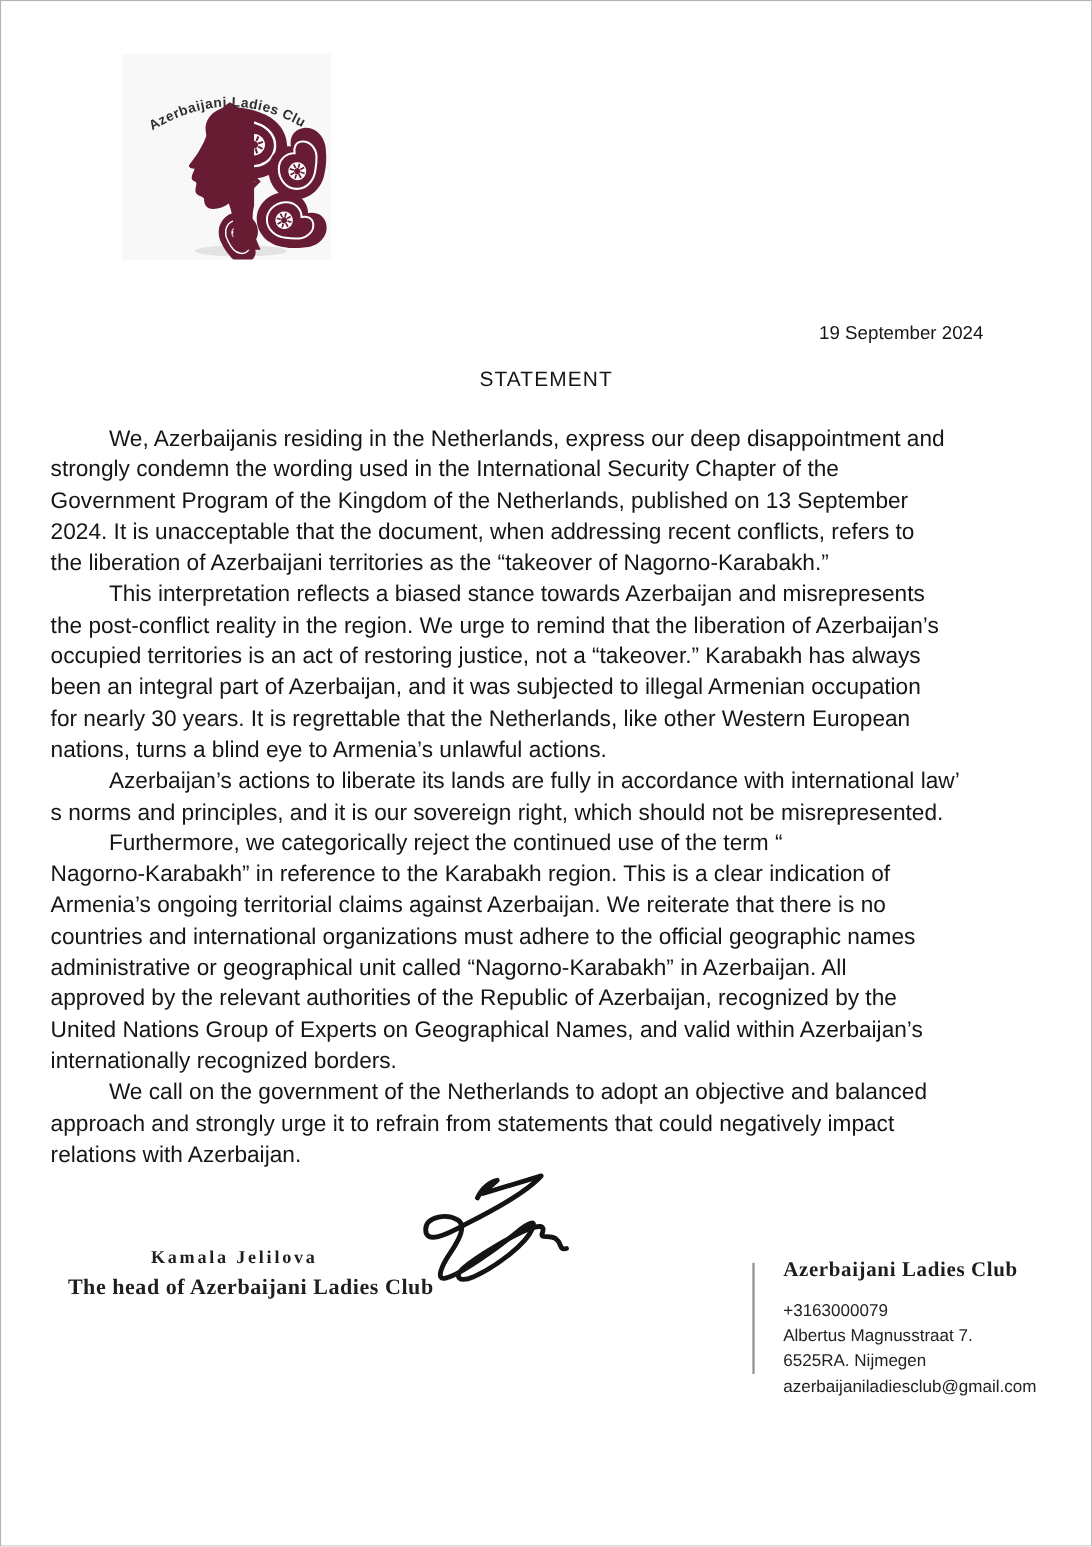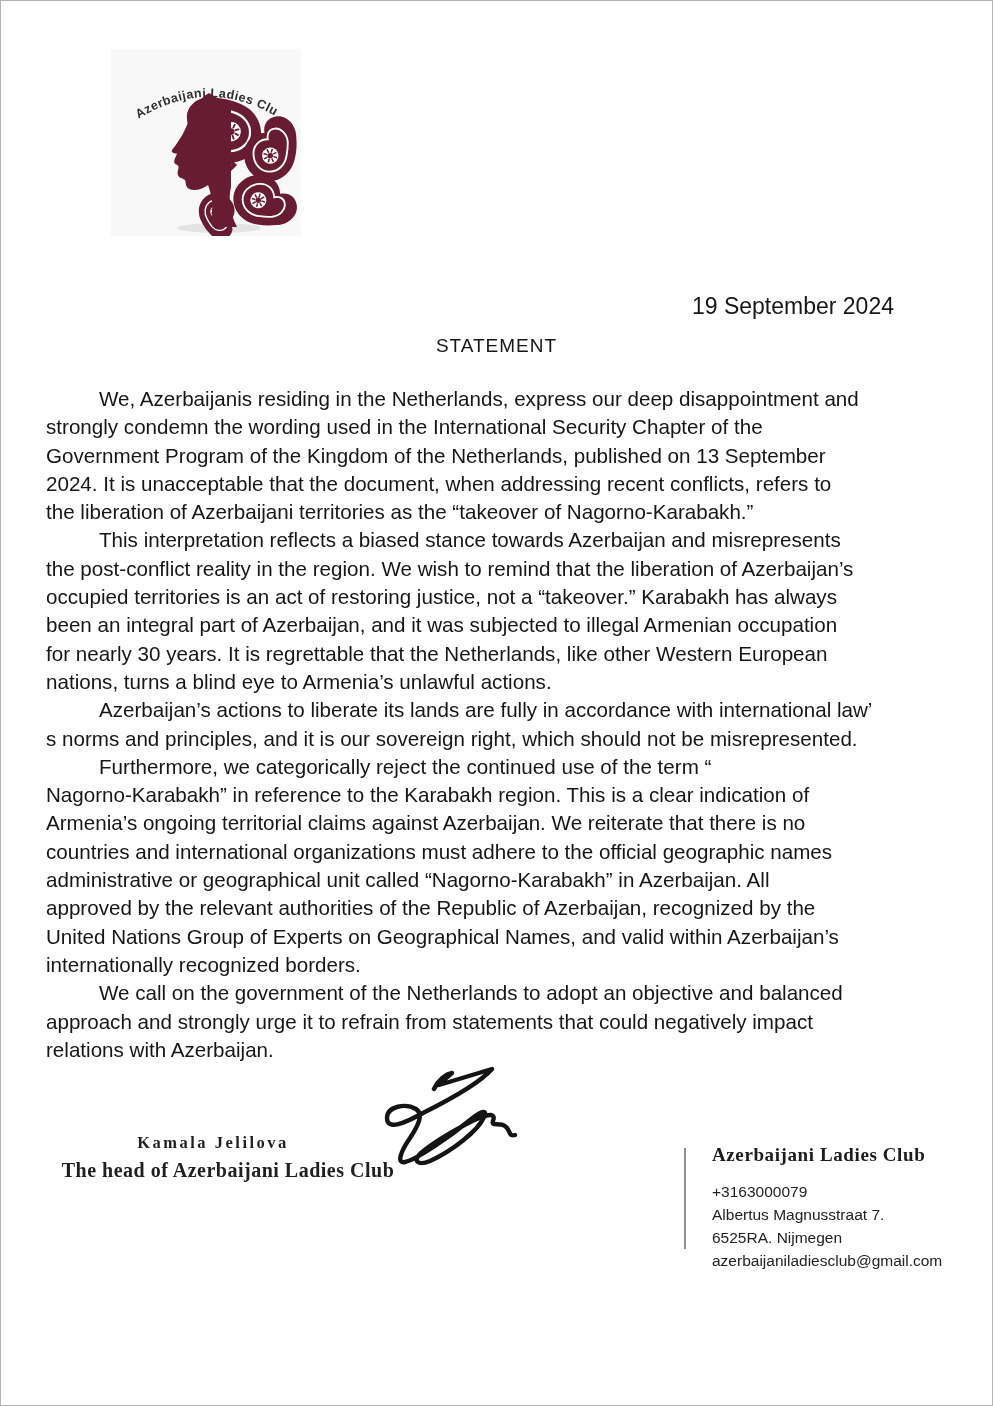--- a/index.html
+++ b/index.html
@@ -23,21 +23,21 @@
     background: #f8f8f8;
   }
   .logo-box svg { display:block; width:100%; height:100%; }
 
   
   .date-line {
     position: absolute;
     left: 0; top: 292px;
     width: 893px;
     text-align: right;
-    font-size: 23px;
+    font-size: 17px;
     color: #161616;
   }
   .doc-title {
     position: absolute;
     left: 0; top: 334px;
     width: 100%;
     text-align: center;
     font-size: 19px;
     letter-spacing: 1px;
     color: #161616;
@@ -191,21 +191,21 @@
 
   <div class="doc-title">STATEMENT</div>
 
   <div class="body-text">
       <div class="line first">We, Azerbaijanis residing in the Netherlands, express our deep disappointment and</div>
       <div class="line">strongly condemn the wording used in the International Security Chapter of the</div>
       <div class="line">Government Program of the Kingdom of the Netherlands, published on 13 September</div>
       <div class="line">2024. It is unacceptable that the document, when addressing recent conflicts, refers to</div>
       <div class="line">the liberation of Azerbaijani territories as the “takeover of Nagorno-Karabakh.”</div>
       <div class="line first">This interpretation reflects a biased stance towards Azerbaijan and misrepresents</div>
-      <div class="line">the post-conflict reality in the region. We wish to remind that the liberation of Azerbaijan’s</div>
+      <div class="line">the post-conflict reality in the region. We urge to remind that the liberation of Azerbaijan’s</div>
       <div class="line">occupied territories is an act of restoring justice, not a “takeover.” Karabakh has always</div>
       <div class="line">been an integral part of Azerbaijan, and it was subjected to illegal Armenian occupation</div>
       <div class="line">for nearly 30 years. It is regrettable that the Netherlands, like other Western European</div>
       <div class="line">nations, turns a blind eye to Armenia’s unlawful actions.</div>
       <div class="line first">Azerbaijan’s actions to liberate its lands are fully in accordance with international law’</div>
       <div class="line">s norms and principles, and it is our sovereign right, which should not be misrepresented.</div>
       <div class="line first">Furthermore, we categorically reject the continued use of the term “</div>
       <div class="line">Nagorno-Karabakh” in reference to the Karabakh region. This is a clear indication of</div>
       <div class="line">Armenia’s ongoing territorial claims against Azerbaijan. We reiterate that there is no</div>
       <div class="line">countries and international organizations must adhere to the official geographic names</div>

